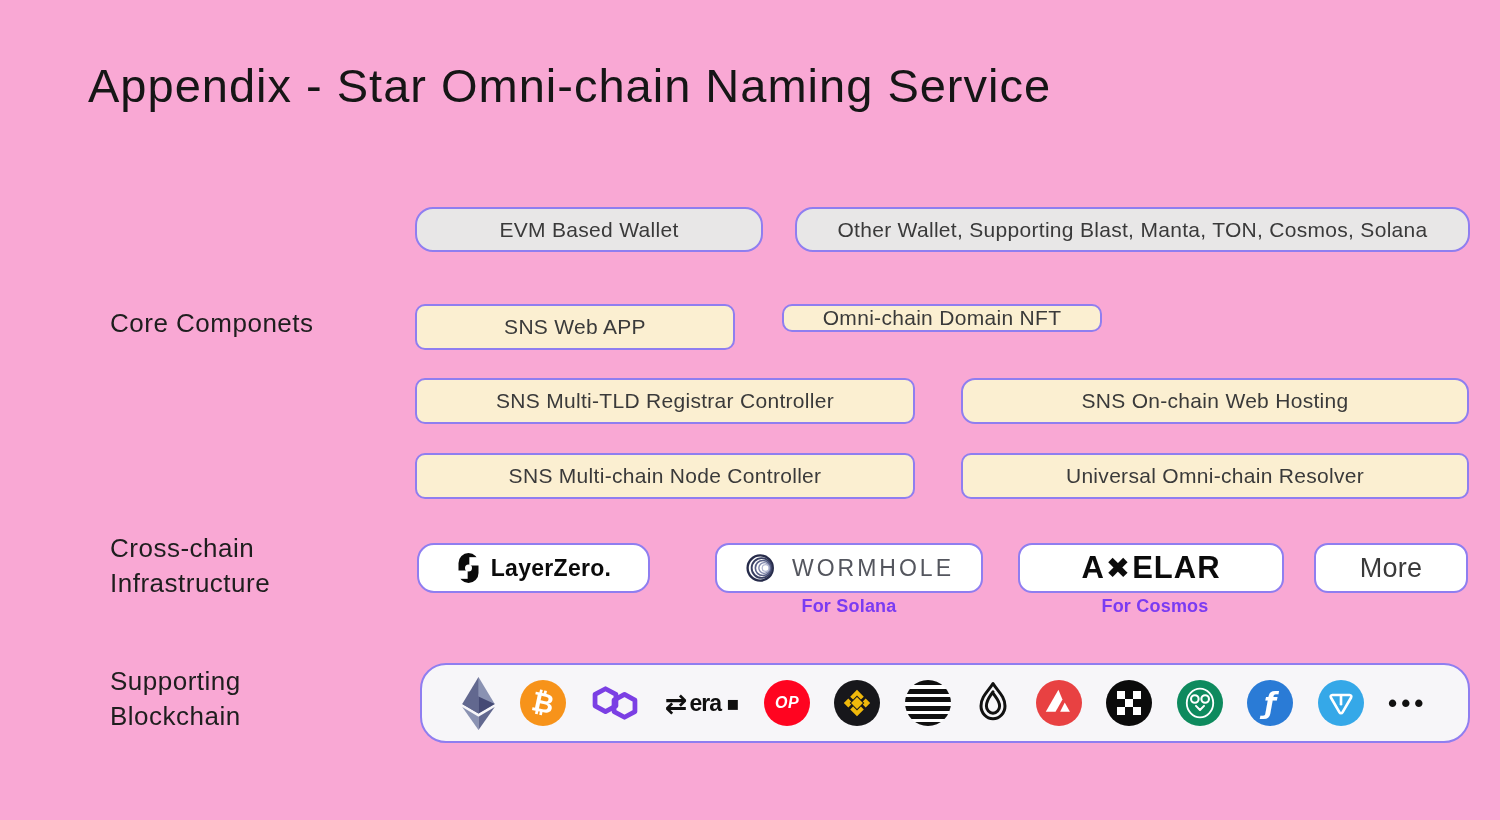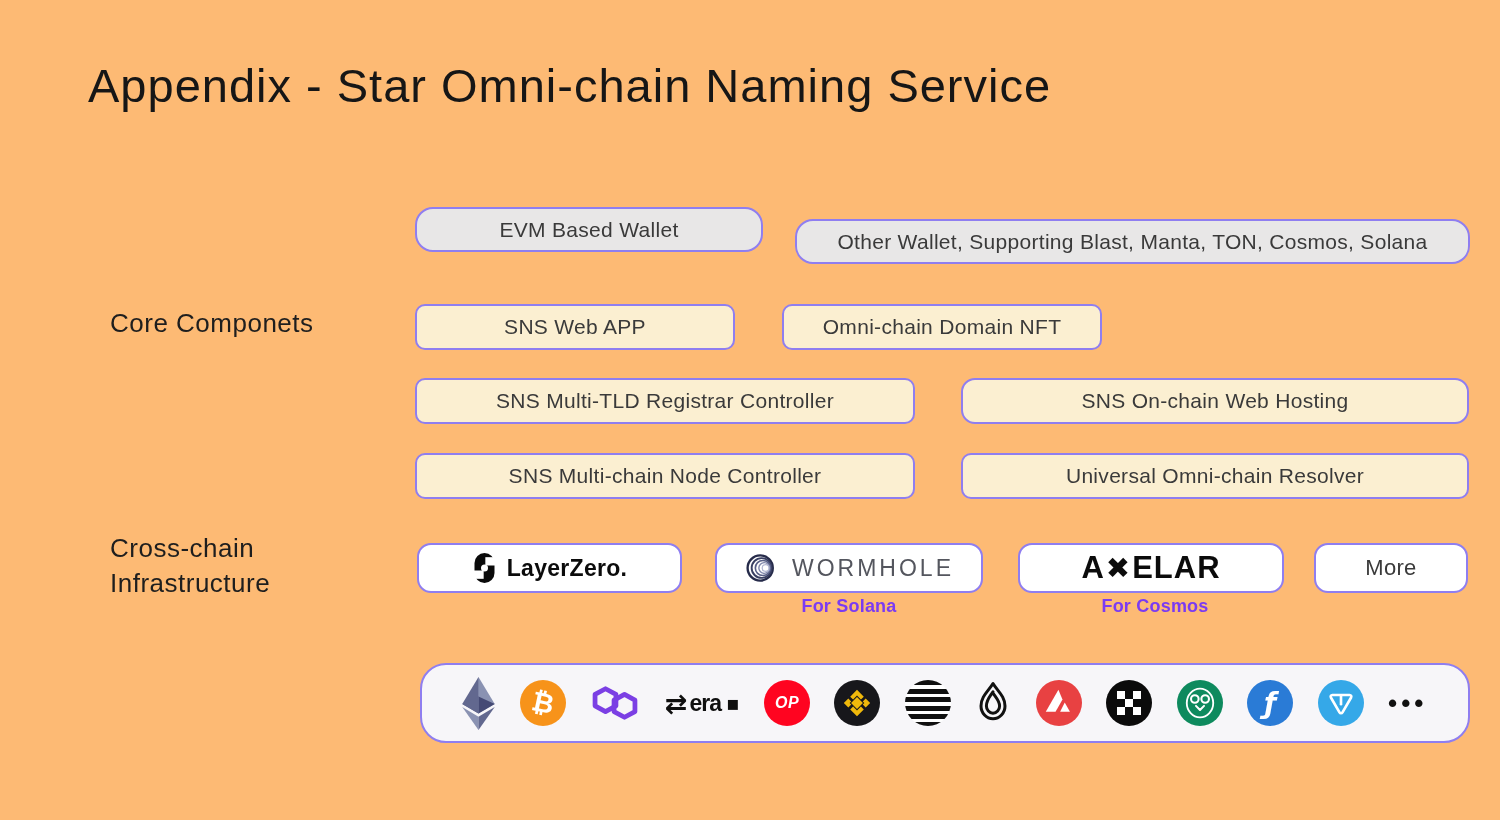--- a/index.html
+++ b/index.html
@@ -1,18 +1,18 @@
 <!DOCTYPE html>
 <html><head>
 <meta charset="utf-8">
 <style>
   * { margin:0; padding:0; box-sizing:border-box; }
   html,body { background:#ffffff; }
   .slide {
-    position:relative; width:1500px; height:820px; background:#fdba74;
+    position:relative; width:1500px; height:820px; background:#f9a8d4;
     font-family:"Liberation Sans", sans-serif; overflow:hidden;
   }
   .page-title {
     position:absolute; left:88px; top:58px;
     font-size:47px; font-weight:400; letter-spacing:1px; color:#161616;
   }
   .row-label {
     position:absolute; left:110px;
     font-size:26px; color:#1e1e1e; letter-spacing:0.5px; line-height:35px;
   }
@@ -26,21 +26,21 @@
   .box.cream { background:#FBEFD1; border-radius:10px; }
   .box.white { background:#ffffff; border-radius:14px; }
   .caption {
     position:absolute; top:596px; text-align:center;
     font-size:18px; font-weight:700; color:#7B3BF2; letter-spacing:0.2px;
   }
   .lz-text { font-size:23px; font-weight:800; color:#0b0b0b; margin-left:10px; letter-spacing:0.3px; }
   .wh-text { font-size:23px; font-weight:400; color:#54565E; letter-spacing:3px; margin-left:12px; }
   .ax-text { font-size:31px; font-weight:900; color:#0b0b0b; letter-spacing:1px; display:flex; align-items:center; }
   .ax-x { font-family:"DejaVu Sans", sans-serif; font-size:29px; margin:0 1px; }
-  .more-text { font-size:22px; color:#3a3a3a; }
+  .more-text { font-size:27px; color:#3a3a3a; }
   .support-box {
     position:absolute; left:420px; top:663px; width:1050px; height:80px;
     background:#F7F6F9; border:2px solid #8F7EF0; border-radius:26px;
     display:flex; align-items:center; justify-content:space-evenly; padding:0 16px;
   }
   .coin { width:46px; height:46px; border-radius:50%; display:flex; align-items:center; justify-content:center; flex:0 0 auto; }
   .btc { background:#F7931A; }
   .btc span { font-family:"DejaVu Sans", sans-serif; color:#fff; font-size:27px; font-weight:700; transform:rotate(12deg); display:block; }
   .op  { background:#FF0420; }
   .op span { color:#fff; font-size:16px; font-weight:900; font-style:italic; letter-spacing:0.5px; }
@@ -65,34 +65,38 @@
 
 <div class="slide">
 
   <h1 class="page-title">Appendix - Star Omni-chain Naming Service</h1>
 
   <div class="row-label" style="top:306px;">Core Componets</div>
   <div class="row-label" style="top:531px;">
     <div>Cross-chain</div>
     <div>Infrastructure</div>
   </div>
+  <div class="row-label" style="top:664px;">
+    <div>Supporting</div>
+    <div>Blockchain</div>
+  </div>
 
   <div class="box gray" style="left:415px; top:207px; width:348px; height:45px;">EVM Based Wallet</div>
-  <div class="box gray" style="left:795px; top:207px; width:675px; height:45px;margin-top:12px;">Other Wallet, Supporting Blast, Manta, TON, Cosmos, Solana</div>
+  <div class="box gray" style="left:795px; top:207px; width:675px; height:45px;">Other Wallet, Supporting Blast, Manta, TON, Cosmos, Solana</div>
 
   <div class="box cream" style="left:415px; top:304px; width:320px; height:46px;">SNS Web APP</div>
-  <div class="box cream" style="left:782px; top:304px; width:320px; height:46px;">Omni-chain Domain NFT</div>
+  <div class="box cream" style="left:782px; top:304px; width:320px; height:28px;">Omni-chain Domain NFT</div>
 
   <div class="box cream" style="left:415px; top:378px; width:500px; height:46px;">SNS Multi-TLD Registrar Controller</div>
   <div class="box cream" style="left:961px; top:378px; width:508px; height:46px;border-radius:14px;">SNS On-chain Web Hosting</div>
 
   <div class="box cream" style="left:415px; top:453px; width:500px; height:46px;">SNS Multi-chain Node Controller</div>
   <div class="box cream" style="left:961px; top:453px; width:508px; height:46px;">Universal Omni-chain Resolver</div>
 
-  <div class="box white" style="left:417px; top:543px; width:265px; height:50px;">
+  <div class="box white" style="left:417px; top:543px; width:233px; height:50px;border-radius:17px;">
     <span style="display:flex;">
       <svg width="25" height="36" viewBox="0 0 30 40">
         <rect x="3" y="2" width="24" height="36" rx="12" fill="#0a0a0a"></rect>
         <rect x="16" y="7" width="12" height="10" fill="#ffffff"></rect>
         <rect x="2" y="23" width="12" height="10" fill="#ffffff"></rect>
         <circle cx="15" cy="20" r="4.2" fill="#ffffff"></circle>
       </svg>
     </span>
     <span class="lz-text">LayerZero.</span>
   </div>

